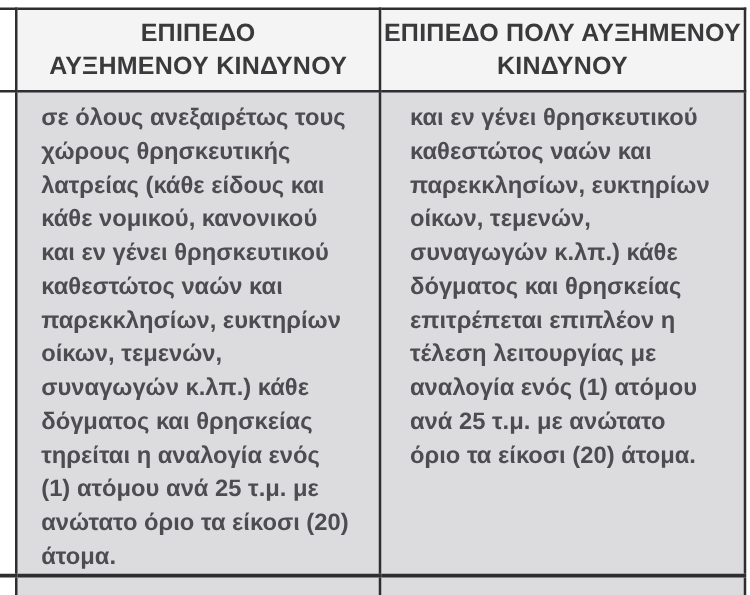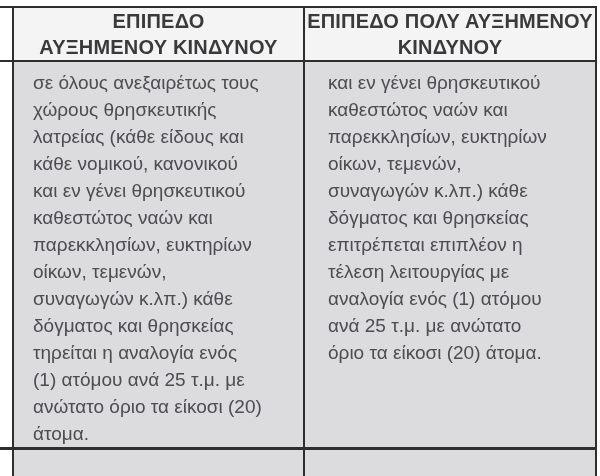--- a/index.html
+++ b/index.html
@@ -25,27 +25,28 @@
     margin-top: 6px;
     margin-left: 0;
   }
   col.col-sliver { width: 13px; }
   col.col-left   { width: 291px; }
   col.col-right  { width: 292px; }
 
   td, th {
     border: 2px solid var(--border, #2e2e30);
     padding: 0;
+    font-weight: bold;
   }
   
   .sliver {
     border-left: none;
     background: var(--page-bg, #ffffff);
   }
-  tr.header-row { height: 54px; }
+  tr.header-row { height: 66px; }
   tr.body-row   { height: 386px; }
   tr.next-row   { height: 40px; }
 
   th.header-cell {
     background: var(--header-bg, #f4f4f5);
     color: var(--header-text, #3a3a3d);
     font-size: 20px;
     font-weight: bold;
     line-height: 26px;
     text-align: center;

